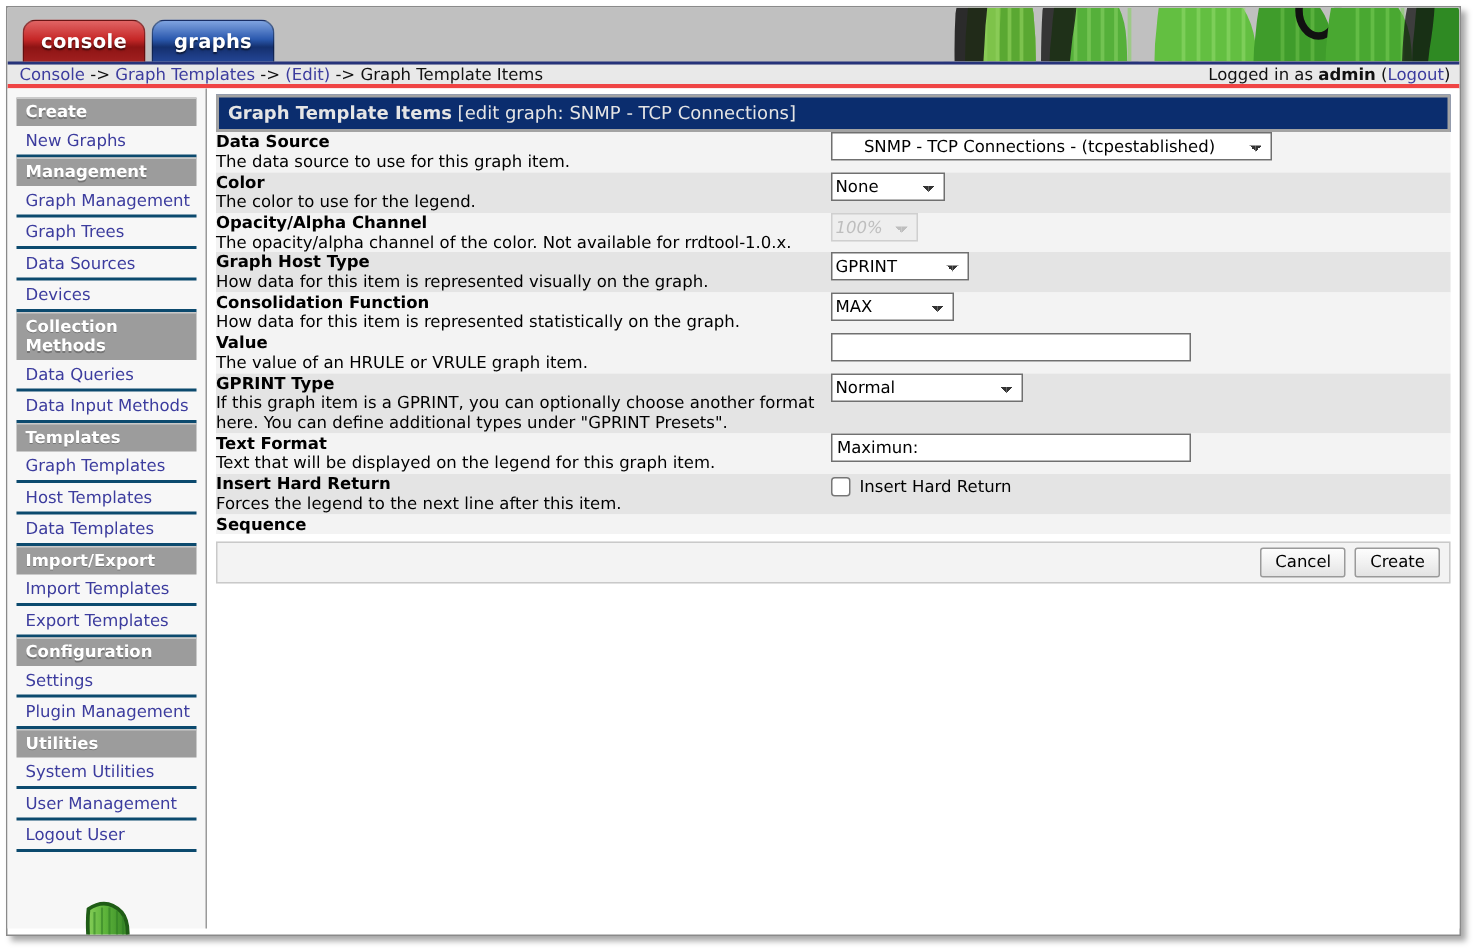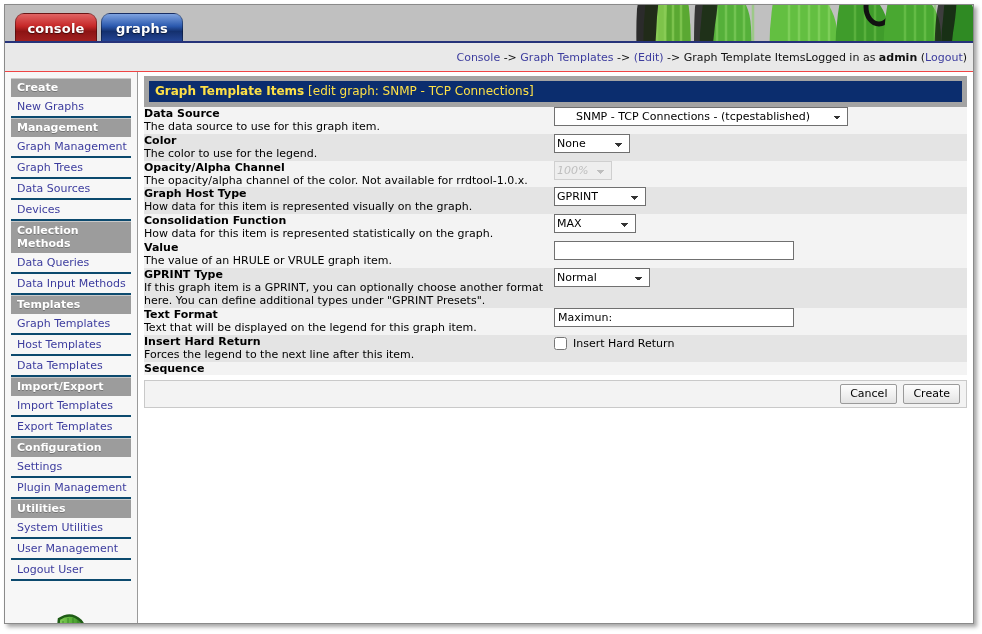--- a/index.html
+++ b/index.html
@@ -66,28 +66,27 @@
   .banner {
     position: absolute;
     right: 0; top: 0;
     width: 360px; height: 36px;
     overflow: hidden;
     z-index: 1;
   }
   .banner svg { display: block; }
   
   .crumbstrip {
-    height: 29px;
+    height: 16px;
     background: #e9e9e9;
-    border-bottom: 1px solid #ef4444;
+    border-bottom: 3px solid #ef4444;
     display: flex;
     align-items: center;
     padding: 0 6px 0 8px;
     font-size: 11px;
-    text-align: right;
   }
   .crumbs { flex: 1; color: #111; white-space: nowrap; }
   .crumbs a { color: #3c3c9e; text-decoration: none; cursor: pointer; }
   .loginfo { color: #111; white-space: nowrap; font-size: 11px; }
   .loginfo b { font-weight: bold; }
   .loginfo a { color: #3c3c9e; text-decoration: none; cursor: pointer; }
   
   .body {
     display: flex;
     height: 560px;
@@ -124,24 +123,24 @@
     justify-content: center;
   }
   .main {
     flex: 1;
     background: #ffffff;
     padding: 4px 6px 0 6px;
   }
   
   .panelhead {
     background: #0b2d6e;
-    color: #fde047;
+    color: #e5e5e5;
     font-size: 12px;
     padding: 3px 6px 4px 6px;
-    border: 5px solid #a3a3a3;
+    border: 2px solid #a3a3a3;
   }
   .panelhead b { font-weight: bold; }
   .panelhead .sub { font-weight: normal; }
   table.form {
     width: 100%;
     border-collapse: collapse;
     table-layout: fixed;
   }
   table.form td { vertical-align: top; padding: 0; }
   tr.r0 > td { background: #f3f3f3; }
@@ -182,21 +181,21 @@
   select.focused {
     border: 1px solid #4a90c4;
     outline: 1px solid #9ecdea;
   }
   .w-datasource { width: 294px; text-align: center; }
   .w-color { width: 76px; }
   .w-opacity { width: 58px; font-style: italic; }
   .w-itemtype { width: 92px; }
   .w-consol { width: 82px; }
   .w-cdef { width: 234px; }
-  .w-gprint { width: 96px; }
+  .w-gprint { width: 128px; }
   input.txt {
     font-family: "DejaVu Sans", "Liberation Sans", sans-serif;
     font-size: 11px;
     height: 19px;
     padding: 1px 3px;
     border: 1px solid #707070;
     background: #ffffff;
     color: #000;
   }
   .w-value { width: 240px; }

